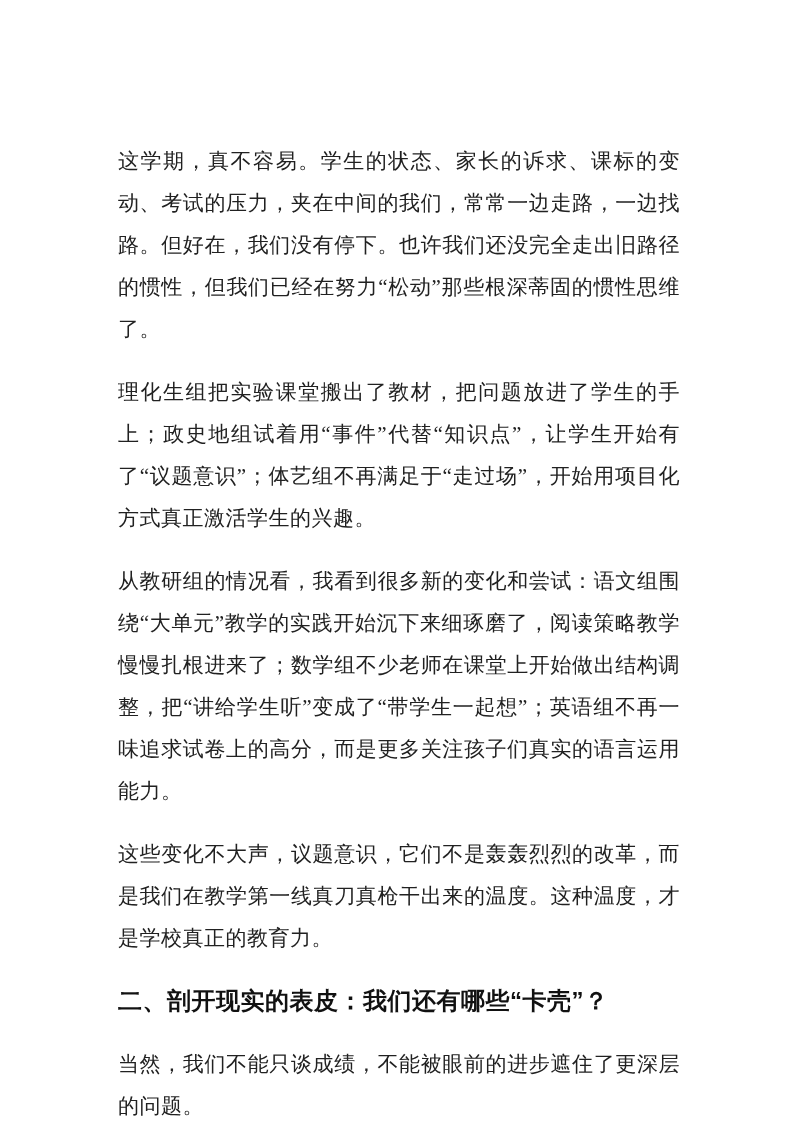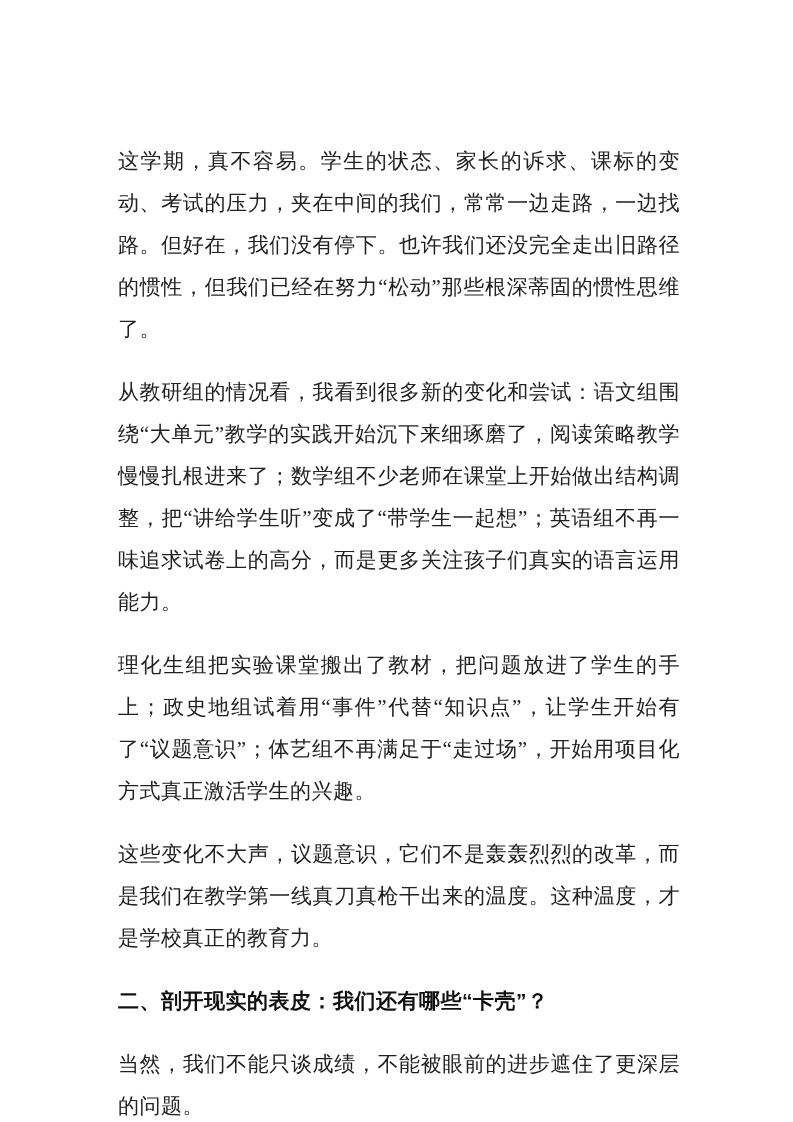--- a/index.html
+++ b/index.html
@@ -28,34 +28,34 @@
     font-size: 21px;
     line-height: 42px;
     color: #212121;
     text-align: justify;
     text-justify: inter-ideograph;
     letter-spacing: 0.5px;
   }
   .para-heading {
     font-family: "Liberation Sans", "DejaVu Sans", sans-serif;
     font-weight: bold;
-    font-size: 21px;
+    font-size: 24px;
     line-height: 42px;
     color: #111111;
     text-align: left;
     letter-spacing: 0.5px;
   }
   
   .doc-content p:last-child { margin-bottom: 0; }
 </style>
 </head>
 <body>
 
 <div class="doc-page">
   <div class="doc-content">
     <p class="para-body">这学期，真不容易。学生的状态、家长的诉求、课标的变动、考试的压力，夹在中间的我们，常常一边走路，一边找路。但好在，我们没有停下。也许我们还没完全走出旧路径的惯性，但我们已经在努力“松动”那些根深蒂固的惯性思维了。</p>
+    <p class="para-body">理化生组把实验课堂搬出了教材，把问题放进了学生的手上；政史地组试着用“事件”代替“知识点”，让学生开始有了“议题意识”；体艺组不再满足于“走过场”，开始用项目化方式真正激活学生的兴趣。</p>
     <p class="para-body">从教研组的情况看，我看到很多新的变化和尝试：语文组围绕“大单元”教学的实践开始沉下来细琢磨了，阅读策略教学慢慢扎根进来了；数学组不少老师在课堂上开始做出结构调整，把“讲给学生听”变成了“带学生一起想”；英语组不再一味追求试卷上的高分，而是更多关注孩子们真实的语言运用能力。</p>
-    <p class="para-body">理化生组把实验课堂搬出了教材，把问题放进了学生的手上；政史地组试着用“事件”代替“知识点”，让学生开始有了“议题意识”；体艺组不再满足于“走过场”，开始用项目化方式真正激活学生的兴趣。</p>
     <p class="para-body">这些变化不大声，议题意识，它们不是轰轰烈烈的改革，而是我们在教学第一线真刀真枪干出来的温度。这种温度，才是学校真正的教育力。</p>
     <p class="para-heading">二、剖开现实的表皮：我们还有哪些“卡壳”？</p>
     <p class="para-body">当然，我们不能只谈成绩，不能被眼前的进步遮住了更深层的问题。</p>
   </div>
 </div>
 
 </body></html>

